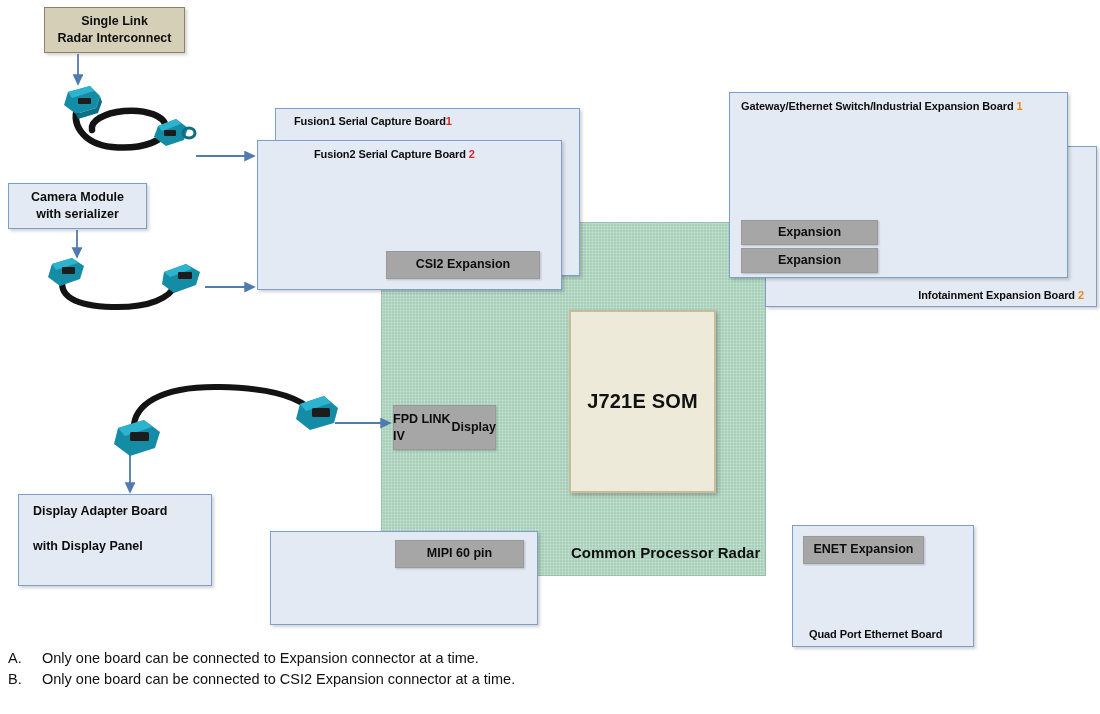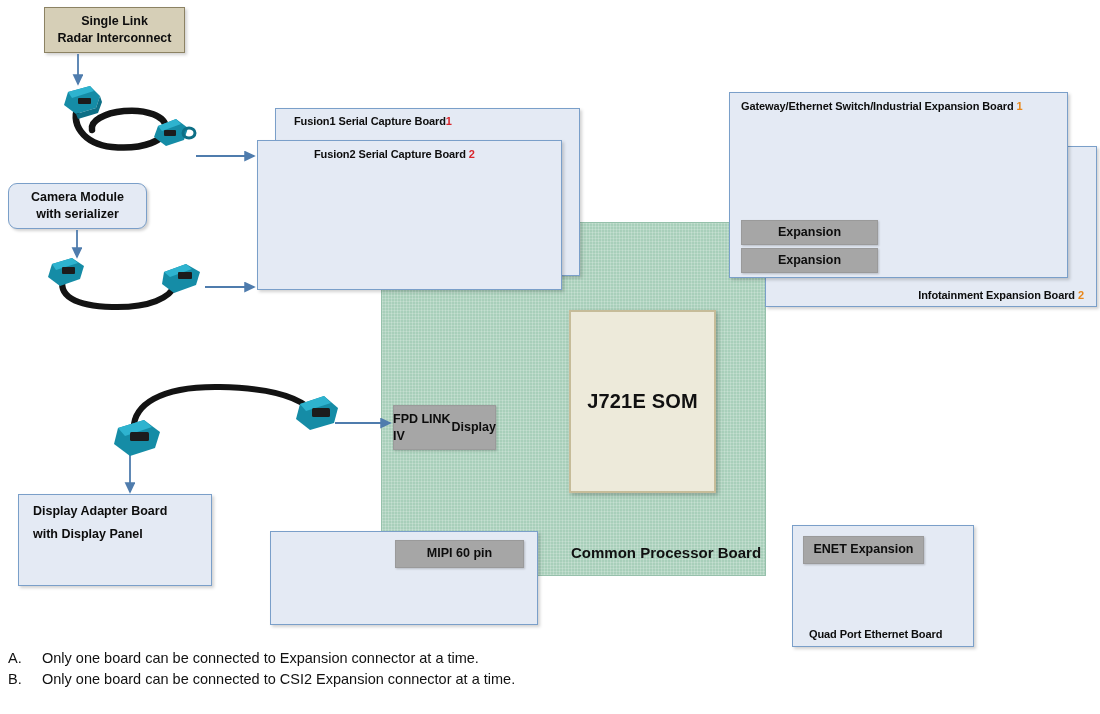--- a/index.html
+++ b/index.html
@@ -96,56 +96,57 @@
 
   
   .cable{position:absolute;}
 </style>
 </head>
 <body>
 
 <div id="stage">
 
   <div class="node greenboard" style="left:381px;top:222px;width:385px;height:354px;">
-    <span class="gb-label" style="left:189px;top:321px;">Common Processor Board</span>
+    <span class="gb-label" style="left:189px;top:321px;">Common Processor Radar</span>
   </div>
 
   <div class="node som" style="left:569px;top:310px;width:147px;height:183px;">J721E SOM</div>
 
   <div class="node chip" style="left:393px;top:405px;width:103px;height:45px;"></div>
   <div class="node" style="left:393px;top:405px;width:103px;height:45px;display:flex;align-items:center;justify-content:flex-start;flex-direction:row;font-weight:bold;font-size:12.5px;color:#0d0d0d;line-height:1.3;pointer-events:none;">
     <span>FPD LINK IV</span>
     <span>Display</span>
   </div>
 
   <div class="node tanbox" style="left:8px;top:7px;width:141px;height:46px;flex-direction:column;">
     <span>Single Link</span>
     <span>Radar Interconnect</span>
   </div>
 
-  <div class="node plainbox" style="left:8px;top:183px;width:139px;height:46px;flex-direction:column;border-radius:9px;">
+  <div class="node plainbox" style="left:8px;top:183px;width:139px;height:46px;flex-direction:column;">
     <span>Camera Module</span>
     <span>with serializer</span>
   </div>
 
   <div class="node plainbox" style="left:18px;top:494px;width:194px;height:92px;flex-direction:column;align-items:flex-start;justify-content:flex-start;padding:8px 0 0 14px;text-align:left;">
     <span>Display Adapter Board</span>
-    <span style="margin-top:6px;">with Display Panel</span>
+    <span style="margin-top:18px;">with Display Panel</span>
   </div>
 
   <div class="node board" style="left:275px;top:108px;width:305px;height:168px;">
     <span class="title" style="left:18px;top:6px;">
       <span>Fusion1 Serial Capture Board</span><span class="sup-red">1</span>
     </span>
   </div>
 
   <div class="node board" style="left:257px;top:140px;width:305px;height:150px;">
     <span class="title" style="left:17px;top:7px;padding-left:39px;">
       <span>Fusion2 Serial Capture Board</span> <span class="sup-red">2</span>
     </span>
+    <div class="chip" style="position:absolute;left:128px;top:110px;width:152px;height:26px;">CSI2 Expansion</div>
   </div>
 
   <div class="node board" style="left:765px;top:146px;width:332px;height:161px;">
     <span class="title" style="right:12px;bottom:5px;">
       <span>Infotainment Expansion Board</span> <span class="sup-orange">2</span>
     </span>
   </div>
 
   <div class="node board" style="left:729px;top:92px;width:339px;height:186px;">
     <span class="title" style="left:11px;top:7px;">

